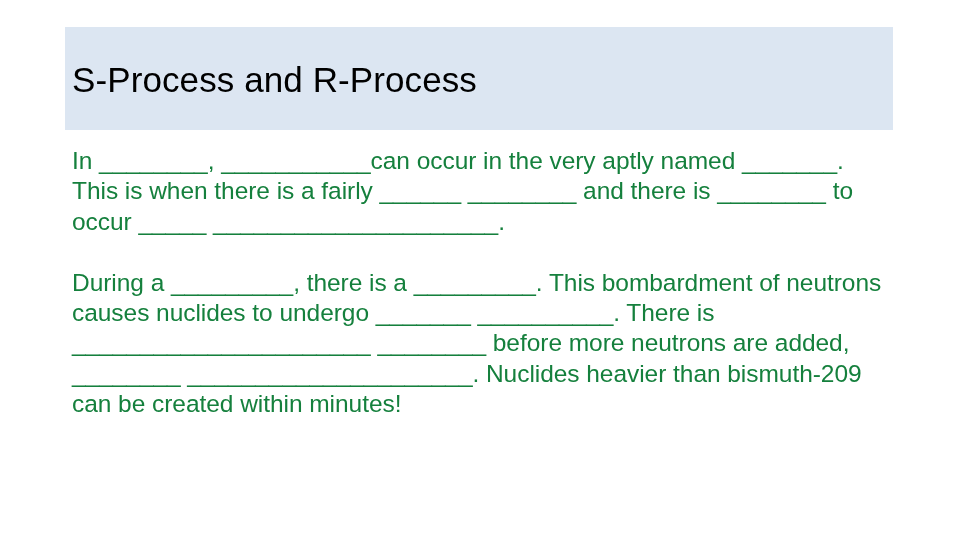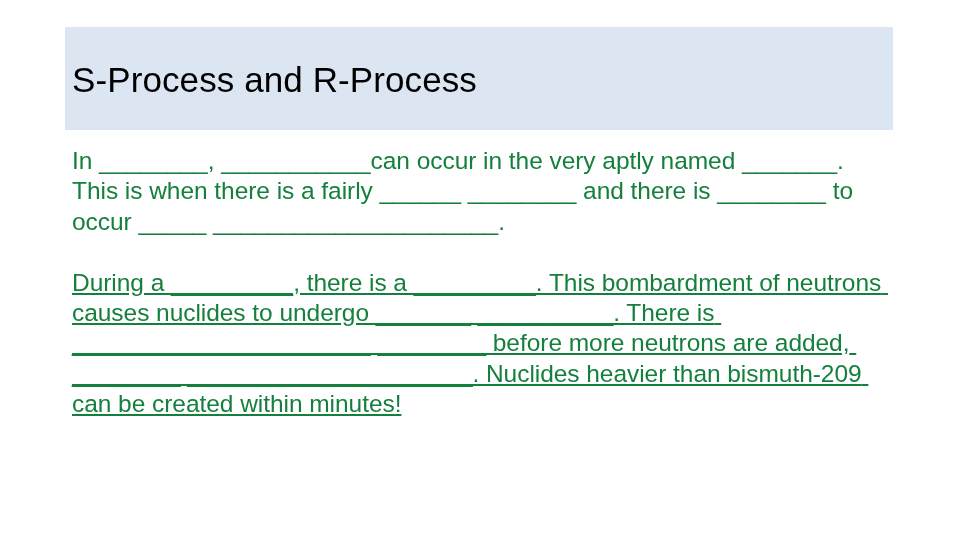--- a/index.html
+++ b/index.html
@@ -56,21 +56,20 @@
     letter-spacing: -0.05px;
   }
   .para {
     margin: 0;
     padding: 0;
     white-space: pre-wrap;
     word-spacing: 0px;
   }
   .para + .para {
     margin-top: 30.4px;
-    text-decoration: underline;
   }
 </style>
 </head>
 <body>
 
 <div id="slide">
 
   <div id="title-band">
     <div id="title-text">S-Process and R-Process</div>
   </div>

